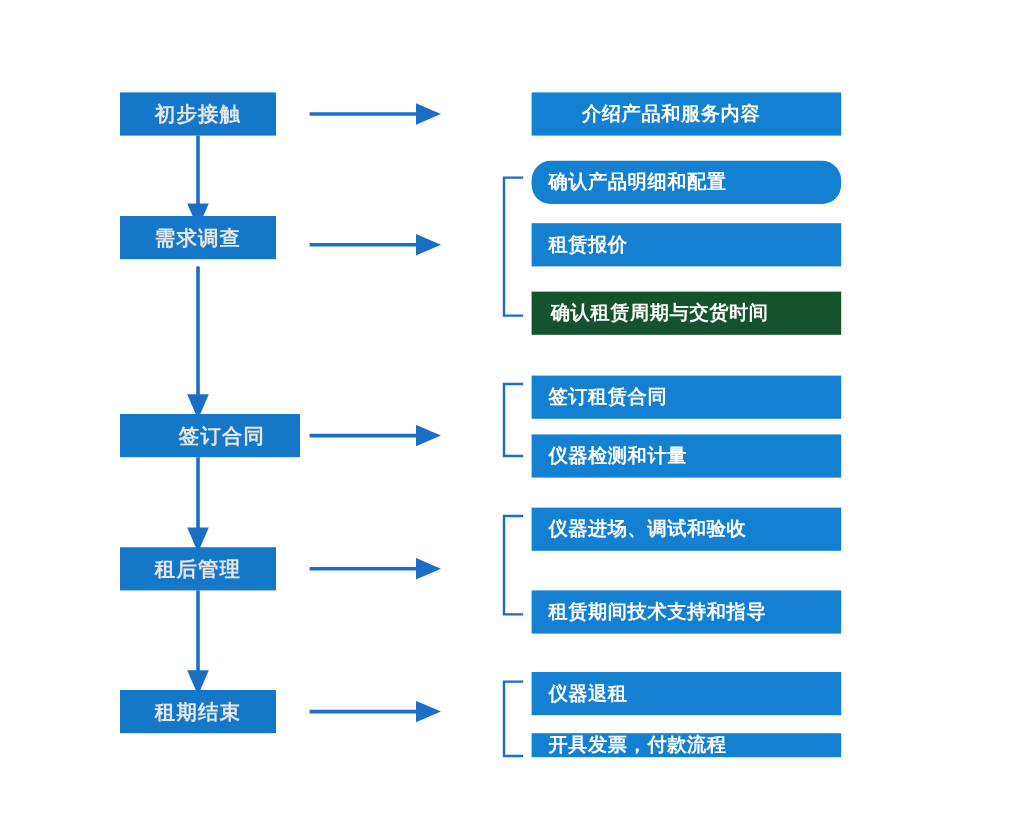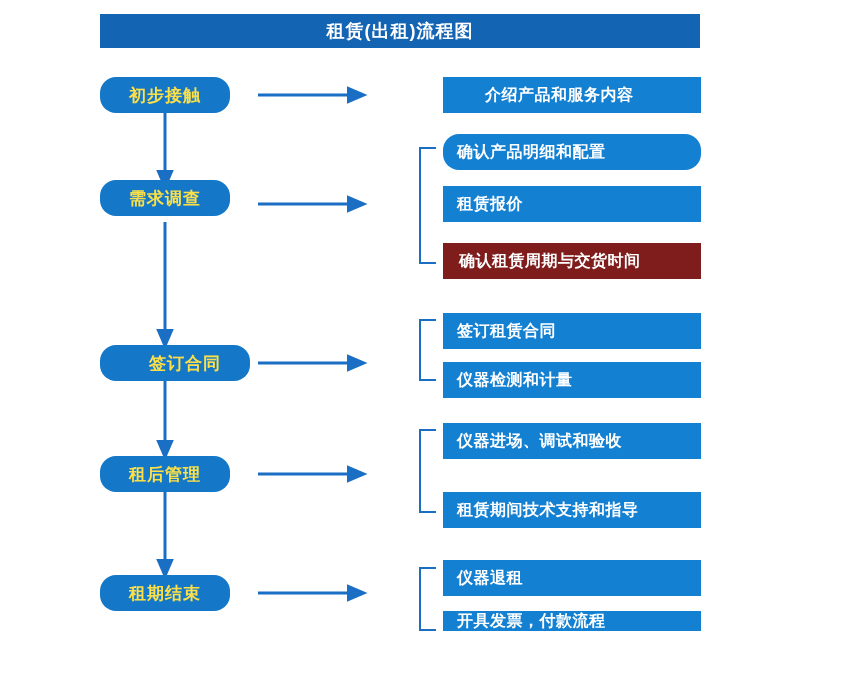--- a/index.html
+++ b/index.html
@@ -31,28 +31,27 @@
     font-size: 18px;
     font-weight: bold;
     display: flex;
     align-items: center;
     justify-content: center;
     letter-spacing: 1px;
   }
   .stage-box {
     position: absolute;
     background: #1477c8;
-    color: #fde047;
+    color: #e5e5e5;
     font-size: 17px;
     font-weight: bold;
     display: flex;
     align-items: center;
     justify-content: center;
     letter-spacing: 1px;
-    border-radius: 16px;
   }
   .detail-box {
     position: absolute;
     background: #1480d2;
     color: #ffffff;
     font-size: 16px;
     font-weight: bold;
     display: flex;
     align-items: center;
     padding-left: 14px;
@@ -65,21 +64,20 @@
     width: 844px;
     height: 688px;
     pointer-events: none;
   }
 </style>
 </head>
 <body>
 
 <div id="canvas">
 
-  <div class="title-bar">租赁(出租)流程图</div>
 
   <svg class="arrows" viewBox="0 0 844 688">
     <defs>
       <marker id="arrowhead" markerWidth="7" markerHeight="7" refX="5.5" refY="3" orient="auto">
         <polygon points="0 0, 7 3, 0 6" fill="#1a6fc4"></polygon>
       </marker>
     </defs>
     <g id="conn-group">
         <line x1="258" y1="95" x2="363" y2="95" stroke="#1a6fc4" stroke-width="3" marker-end="url(#arrowhead)"></line>
         <line x1="258" y1="204" x2="363" y2="204" stroke="#1a6fc4" stroke-width="3" marker-end="url(#arrowhead)"></line>
@@ -101,21 +99,21 @@
       <div class="stage-box" style="left: 100px; top: 77px; width: 130px; height: 36px; background: rgb(20, 119, 200);">初步接触</div>
       <div class="stage-box" style="left: 100px; top: 180px; width: 130px; height: 36px; background: rgb(20, 119, 200);">需求调查</div>
       <div class="stage-box" style="left: 100px; top: 345px; width: 130px; height: 36px; background: rgb(20, 119, 200); padding-left: 20px;">签订合同</div>
       <div class="stage-box" style="left: 100px; top: 456px; width: 130px; height: 36px; background: rgb(20, 119, 200);">租后管理</div>
       <div class="stage-box" style="left: 100px; top: 575px; width: 130px; height: 36px; background: rgb(20, 119, 200);">租期结束</div>
     </div>
   <div id="detail-layer">
       <div class="detail-box" style="left: 443px; top: 77px; width: 258px; height: 36px; background: rgb(20, 128, 210); padding-left: 42px;">介绍产品和服务内容</div>
       <div class="detail-box" style="left: 443px; top: 134px; width: 258px; height: 36px; background: rgb(20, 128, 210); border-radius: 16px;">确认产品明细和配置</div>
       <div class="detail-box" style="left: 443px; top: 186px; width: 258px; height: 36px; background: rgb(20, 128, 210);">租赁报价</div>
-      <div class="detail-box" style="left: 443px; top: 243px; width: 258px; height: 36px; background: #7f1d1d; padding-left: 16px;">确认租赁周期与交货时间</div>
+      <div class="detail-box" style="left: 443px; top: 243px; width: 258px; height: 36px; background: #14532d; padding-left: 16px;">确认租赁周期与交货时间</div>
       <div class="detail-box" style="left: 443px; top: 313px; width: 258px; height: 36px; background: rgb(20, 128, 210);">签订租赁合同</div>
       <div class="detail-box" style="left: 443px; top: 362px; width: 258px; height: 36px; background: rgb(20, 128, 210);">仪器检测和计量</div>
       <div class="detail-box" style="left: 443px; top: 423px; width: 258px; height: 36px; background: rgb(20, 128, 210);">仪器进场、调试和验收</div>
       <div class="detail-box" style="left: 443px; top: 492px; width: 258px; height: 36px; background: rgb(20, 128, 210);">租赁期间技术支持和指导</div>
       <div class="detail-box" style="left: 443px; top: 560px; width: 258px; height: 36px; background: rgb(20, 128, 210);">仪器退租</div>
       <div class="detail-box" style="left: 443px; top: 611px; width: 258px; height: 20px; background: rgb(20, 128, 210);">开具发票，付款流程</div>
     </div>
 
 </div>
 

